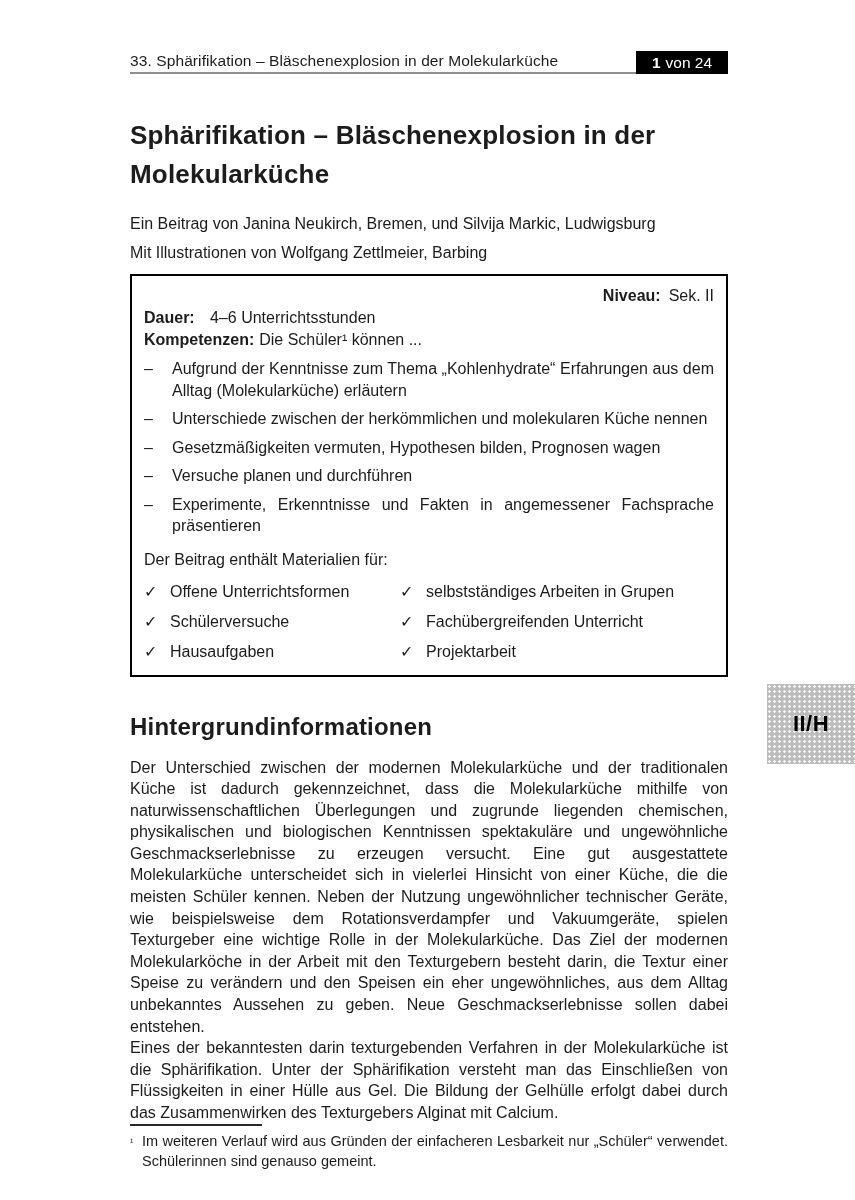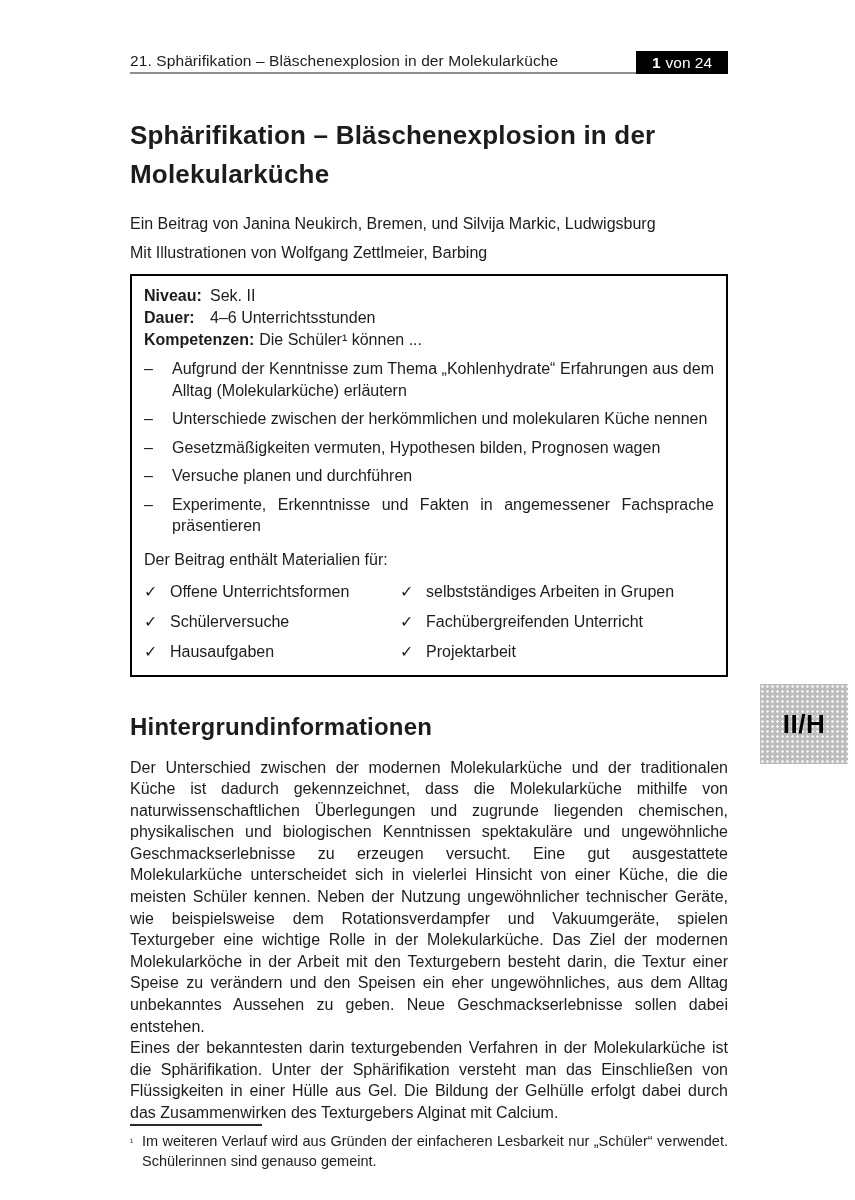--- a/index.html
+++ b/index.html
@@ -52,21 +52,21 @@
   .illustrator { margin-top: 11px; font-size: 16px; }
 
   
   .info-box {
     margin-top: 12px;
     border: 2px solid #000000;
     padding: 9px 12px 12px 12px;
     font-size: 16px;
   }
   .meta-row { line-height: 22px; }
-  .meta-row:first-child { margin-top: 0; }
+  .meta-row:first-child { margin-top: 0; text-align: right; }
   .meta-label { font-weight: bold; display: inline-block; min-width: 58px; margin-right: 8px; }
   .meta-label.wide { min-width: 0; margin-right: 5px; }
 
   .dash-item { display: flex; margin-top: 7px; line-height: 21.5px; }
   .dash-marker { width: 28px; flex: none; }
   .dash-text { flex: 1; text-align: justify; }
 
   .materials-heading { margin-top: 12px; font-weight: normal; line-height: 22px; }
 
   .checklist {
@@ -84,28 +84,28 @@
   }
   .body-par {
     margin: 16px 0 0 0;
     font-size: 16px; line-height: 21.6px;
     text-align: justify;
   }
   .body-par.cont { margin-top: 0; }
 
   
   .section-tab {
-    position: absolute; right: 7px; top: 684;
+    position: absolute; right: 0; top: 684;
     top: 684px;
     width: 88px; height: 80px;
     background-color: #bcbcbc;
     background-image: radial-gradient(circle, rgba(255,255,255,0.85) 1px, rgba(255,255,255,0) 1.5px);
     background-size: 5px 5px;
     display: flex; align-items: center; justify-content: center;
-    font-size: 26px; font-weight: bold; color: #000;
+    font-size: 22px; font-weight: bold; color: #000;
     letter-spacing: 0.5px;
   }
 
   
   .footnote-block { margin-top: auto; flex: none; }
   .footnote-rule { width: 132px; height: 2px; background: #2a2a2a; }
   .footnote { margin-top: 5px; display: flex; font-size: 14.5px; line-height: 20px; }
   .fn-marker { width: 12px; flex: none; font-size: 10px; padding-top: 1px; }
   .fn-text { flex: 1; text-align: justify; }
   .footer-imprint {
@@ -117,21 +117,21 @@
   }
 </style>
 </head>
 <body>
 
 <div class="page">
 
   <div class="content">
 
     <div class="doc-header">
-      <span class="chapter">21. Sphärifikation – Bläschenexplosion in der Molekularküche</span>
+      <span class="chapter">33. Sphärifikation – Bläschenexplosion in der Molekularküche</span>
       <div class="header-rule"></div>
       <div class="page-badge">
         <span class="num">1</span>
         <span>von 24</span>
       </div>
     </div>
 
     <div class="article-title">Sphärifikation – Bläschenexplosion in der Molekularküche</div>
     <div class="byline">Ein Beitrag von Janina Neukirch, Bremen, und Silvija Markic, Ludwigsburg</div>
     <div class="illustrator">Mit Illustrationen von Wolfgang Zettlmeier, Barbing</div>

